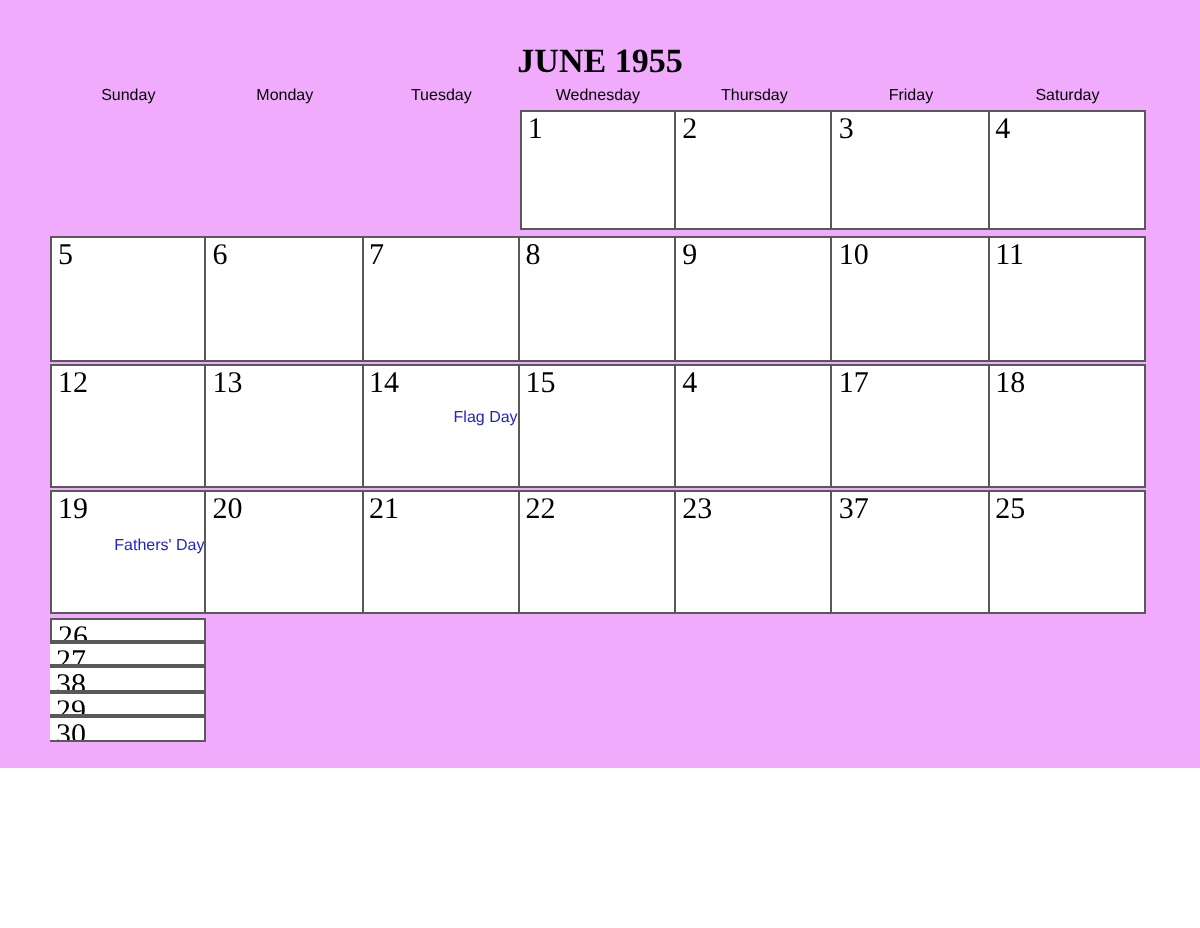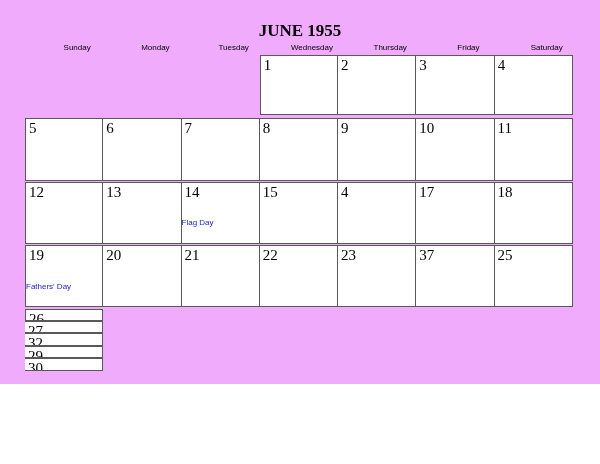--- a/index.html
+++ b/index.html
@@ -21,21 +21,21 @@
     left: 0;
     width: 100%;
     text-align: center;
     font-family: "Liberation Serif", serif;
     font-weight: bold;
     font-size: 17px;
     color: #000000;
   }
   .dow-row {
     position: absolute;
-    left: 38px;
+    left: 25px;
     top: 43px;
     width: 548px;
     display: flex;
   }
   .dow {
     width: 78.28px;
     text-align: center;
     font-size: 8px;
     color: #000000;
   }
@@ -56,23 +56,23 @@
   }
   .daynum {
     font-family: "Liberation Serif", serif;
     font-size: 15px;
     line-height: 1.05;
     color: #000000;
     padding: 2px 0 0 3px;
   }
   .holiday {
     font-size: 8px;
-    text-align: left;
+    text-align: right;
     line-height: 1;
-    margin-top: 19px;
+    margin-top: 5px;
   }
   .footer {
     position: absolute;
     top: 430px;
     left: 0;
     width: 100%;
     text-align: center;
     font-size: 7px;
     color: #1a1a1a;
   }
@@ -180,21 +180,21 @@
         </div>
       </div>
       <div class="week" style="left: 25px; top: 308.5px; height: 62px; flex-direction: column;">
         <div class="cell" style="border-color: rgb(89, 89, 89);">
           <div class="daynum">26</div>
         </div>
         <div class="cell" style="border-color: rgb(89, 89, 89);">
           <div class="daynum">27</div>
         </div>
         <div class="cell" style="border-color: rgb(89, 89, 89);">
-          <div class="daynum">32</div>
+          <div class="daynum">38</div>
         </div>
         <div class="cell" style="border-color: rgb(89, 89, 89);">
           <div class="daynum">29</div>
         </div>
         <div class="cell" style="border-color: rgb(89, 89, 89);">
           <div class="daynum">30</div>
         </div>
       </div>
     </div>
 

